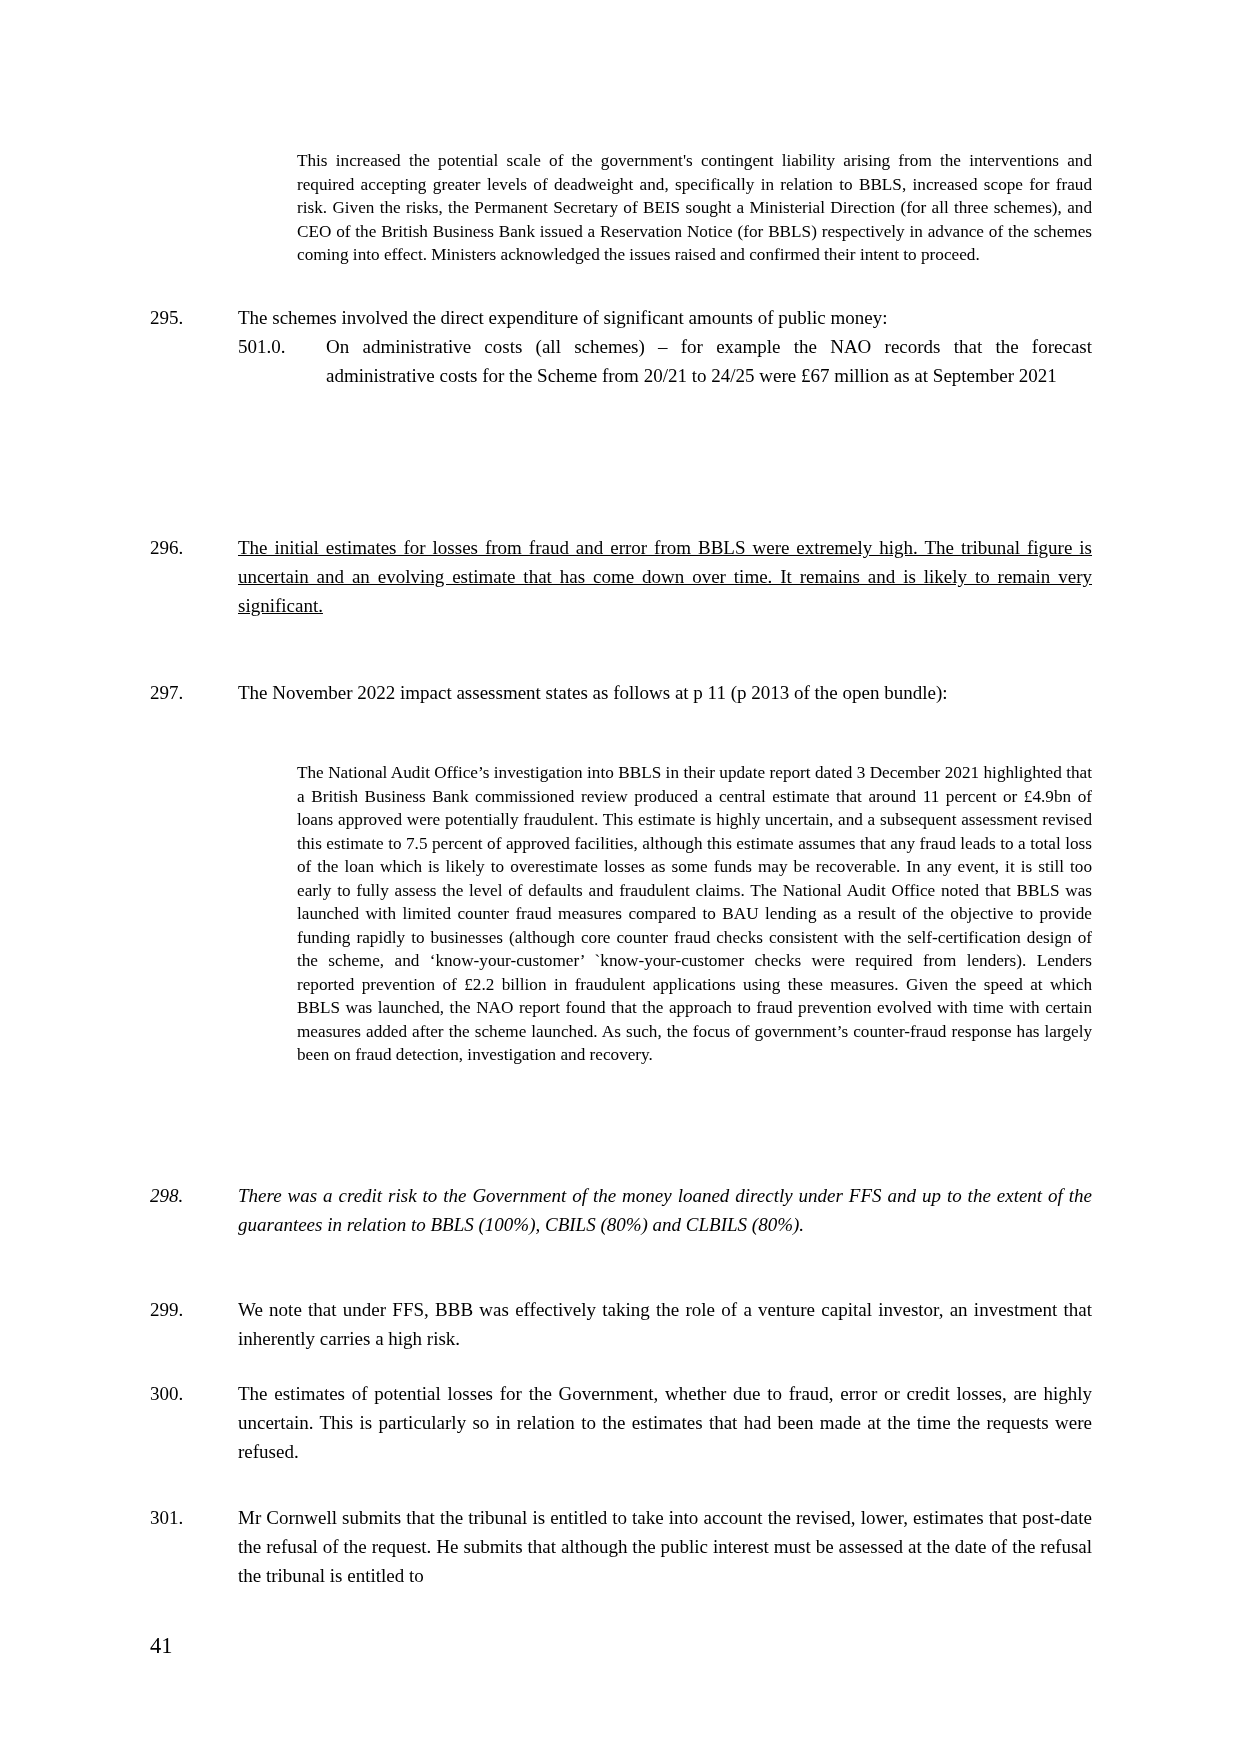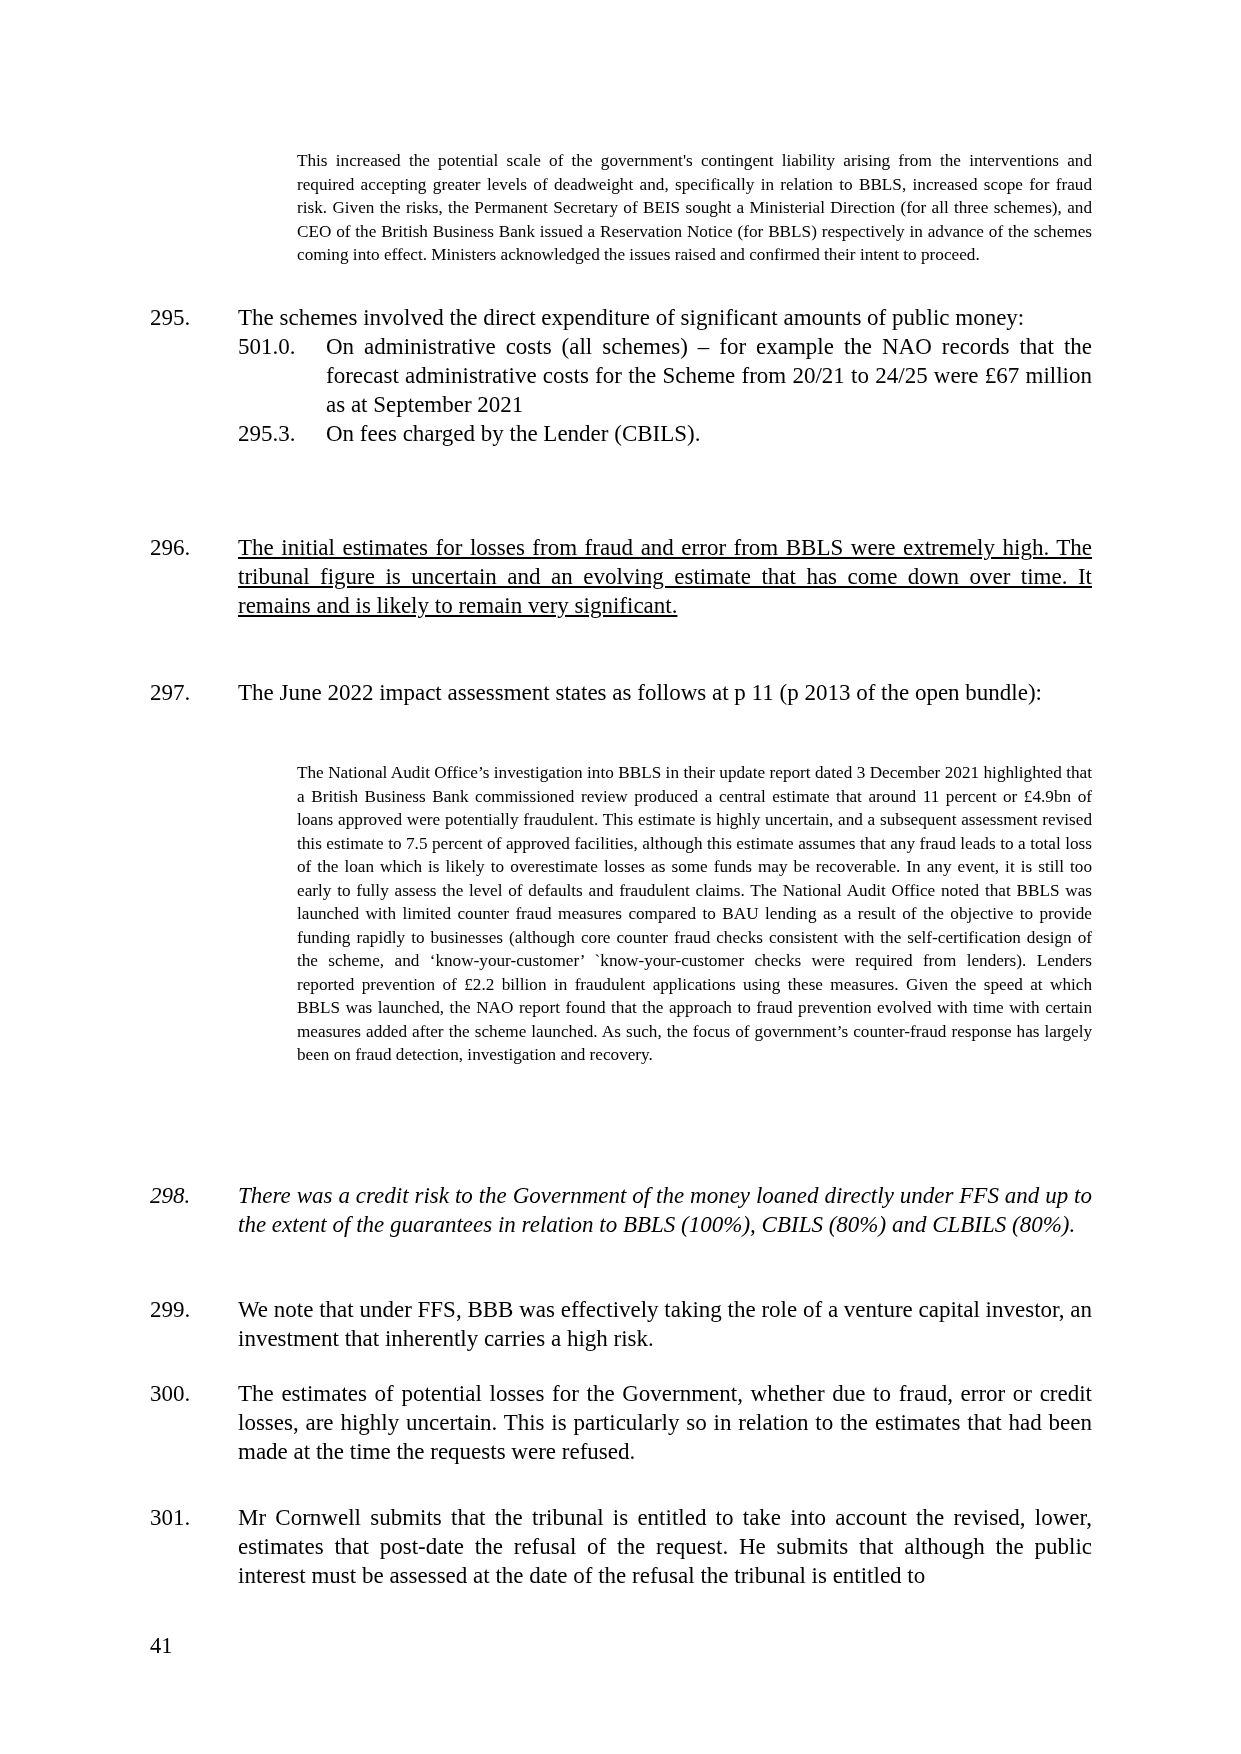--- a/index.html
+++ b/index.html
@@ -1,21 +1,21 @@
 <!DOCTYPE html>
 <html><head>
 <meta charset="utf-8">
 <style>
   html, body { margin: 0; padding: 0; background: #ffffff; }
   body { width: 1241px; height: 1754px; position: relative; overflow: hidden;
          font-family: "Liberation Serif", "DejaVu Serif", serif; color: #000; }
   .page { position: absolute; left: 0; top: 13px; width: 1080px; height: 1754px; }
   .quote { position: absolute; left: 297px; width: 795px; font-size: 17.2px; line-height: 23.5px;
            text-align: justify; }
-  .para { position: absolute; left: 150px; width: 942px; font-size: 23px; line-height: 29px; }
+  .para { position: absolute; left: 150px; width: 942px; font-size: 19px; line-height: 29px; }
   .para .num { position: absolute; left: 0; top: 0; }
   .para .body { margin-left: 88px; text-align: justify; }
   .sub { position: relative; margin-left: 88px; }
   .sub .snum { position: absolute; left: 0; top: 0; }
   .sub .sbody { margin-left: 88px; text-align: justify; }
   .pagenum { position: absolute; left: 150px; top: 1620px; font-size: 22.5px; }
 </style>
 </head>
 <body>
 
@@ -23,34 +23,30 @@
 
   <div class="quote" style="top:136px;">This increased the potential scale of the government's contingent liability arising from the interventions and required accepting greater levels of deadweight and, specifically in relation to BBLS, increased scope for fraud risk. Given the risks, the Permanent Secretary of BEIS sought a Ministerial Direction (for all three schemes), and CEO of the British Business Bank issued a Reservation Notice (for BBLS) respectively in advance of the schemes coming into effect. Ministers acknowledged the issues raised and confirmed their intent to proceed.</div>
 
   <div class="para" style="top:290px;">
     <span class="num">295.</span>
     <div class="body">The schemes involved the direct expenditure of significant amounts of public money:</div>
     <div class="sub">
       <span class="snum">501.0.</span>
       <div class="sbody">On administrative costs (all schemes) – for example the NAO records that the forecast administrative costs for the Scheme from 20/21 to 24/25 were £67 million as at September 2021</div>
     </div>
-    <div class="sub">
-      <span class="snum">295.3.</span>
-      <div class="sbody">On fees charged by the Lender (CBILS).</div>
-    </div>
   </div>
 
   <div class="para" style="top:520px;text-decoration:underline;">
     <span class="num">296.</span>
     <div class="body">The initial estimates for losses from fraud and error from BBLS were extremely high. The tribunal figure is uncertain and an evolving estimate that has come down over time. It remains and is likely to remain very significant.</div>
   </div>
 
   <div class="para" style="top:665px;">
     <span class="num">297.</span>
-    <div class="body">The June 2022 impact assessment states as follows at p 11 (p 2013 of the open bundle):</div>
+    <div class="body">The November 2022 impact assessment states as follows at p 11 (p 2013 of the open bundle):</div>
   </div>
 
   <div class="quote" style="top:748px;">The National Audit Office’s investigation into BBLS in their update report dated 3 December 2021 highlighted that a British Business Bank commissioned review produced a central estimate that around 11 percent or £4.9bn of loans approved were potentially fraudulent. This estimate is highly uncertain, and a subsequent assessment revised this estimate to 7.5 percent of approved facilities, although this estimate assumes that any fraud leads to a total loss of the loan which is likely to overestimate losses as some funds may be recoverable. In any event, it is still too early to fully assess the level of defaults and fraudulent claims. The National Audit Office noted that BBLS was launched with limited counter fraud measures compared to BAU lending as a result of the objective to provide funding rapidly to businesses (although core counter fraud checks consistent with the self-certification design of the scheme, and ‘know-your-customer’ `know-your-customer checks were required from lenders). Lenders reported prevention of £2.2 billion in fraudulent applications using these measures. Given the speed at which BBLS was launched, the NAO report found that the approach to fraud prevention evolved with time with certain measures added after the scheme launched. As such, the focus of government’s counter-fraud response has largely been on fraud detection, investigation and recovery.</div>
 
   <div class="para" style="top:1168px;font-style:italic;">
     <span class="num">298.</span>
     <div class="body">There was a credit risk to the Government of the money loaned directly under FFS and up to the extent of the guarantees in relation to BBLS (100%), CBILS (80%) and CLBILS (80%).</div>
   </div>
 
   <div class="para" style="top:1282px;">

